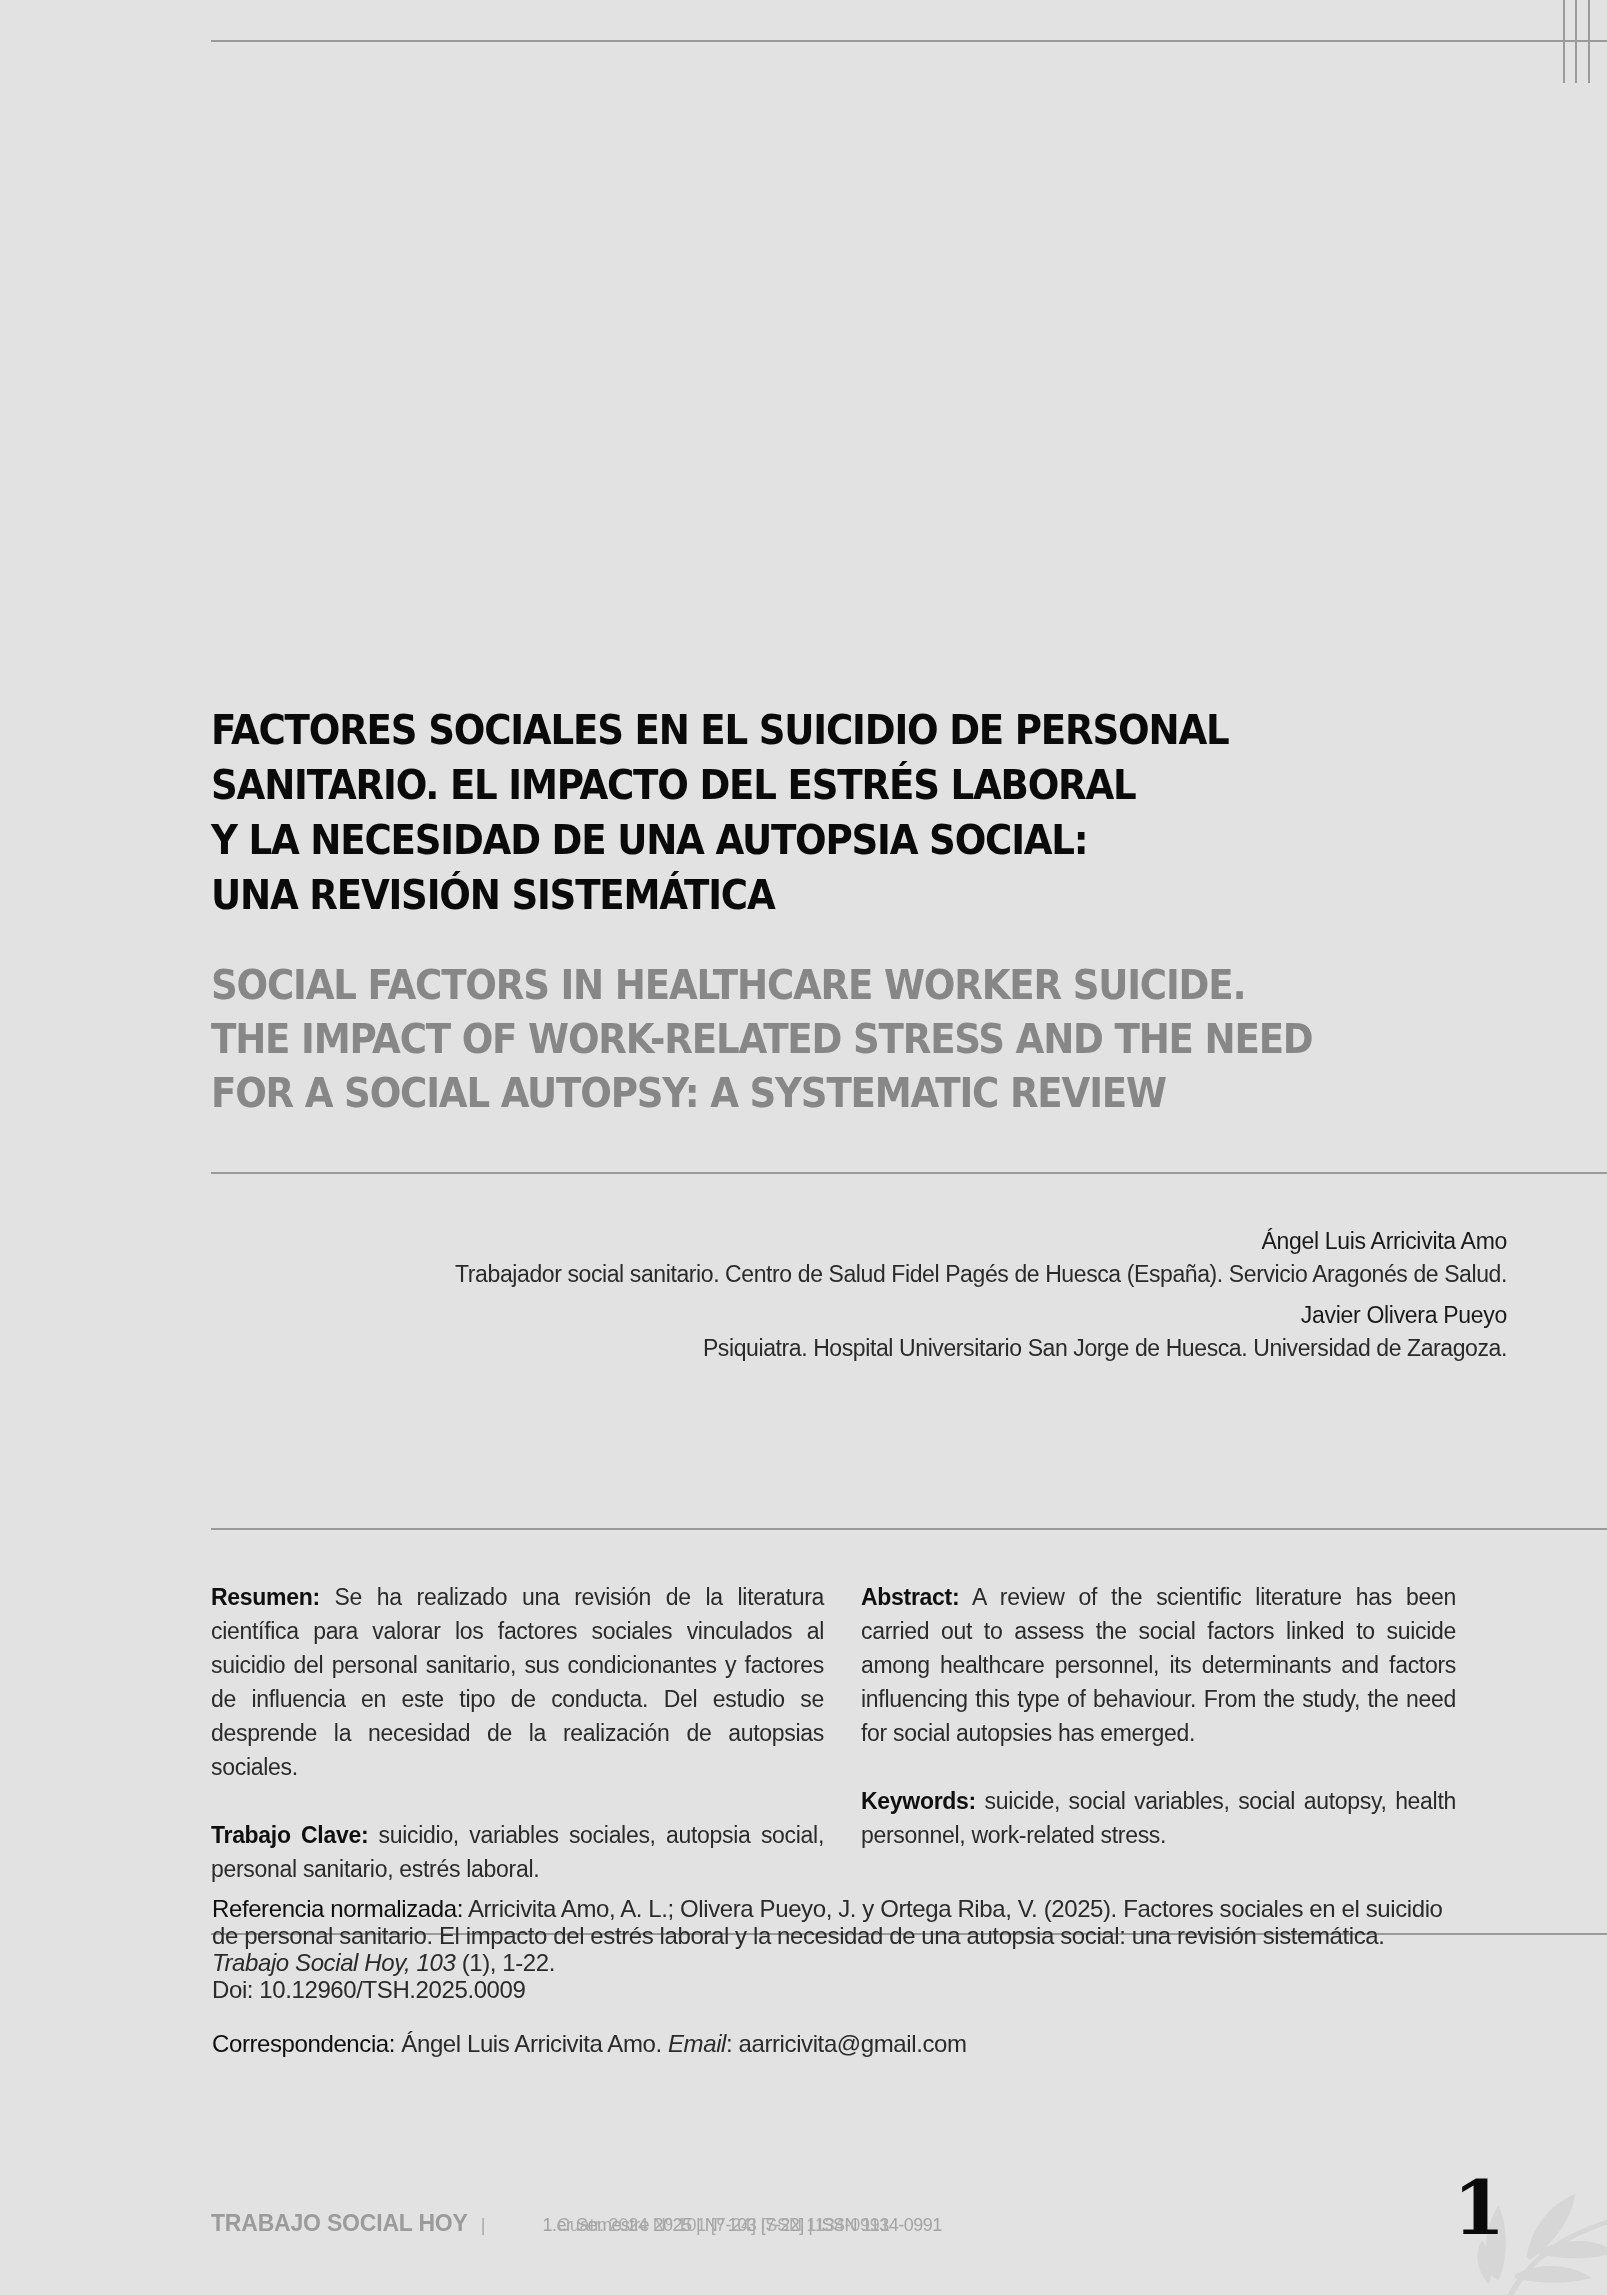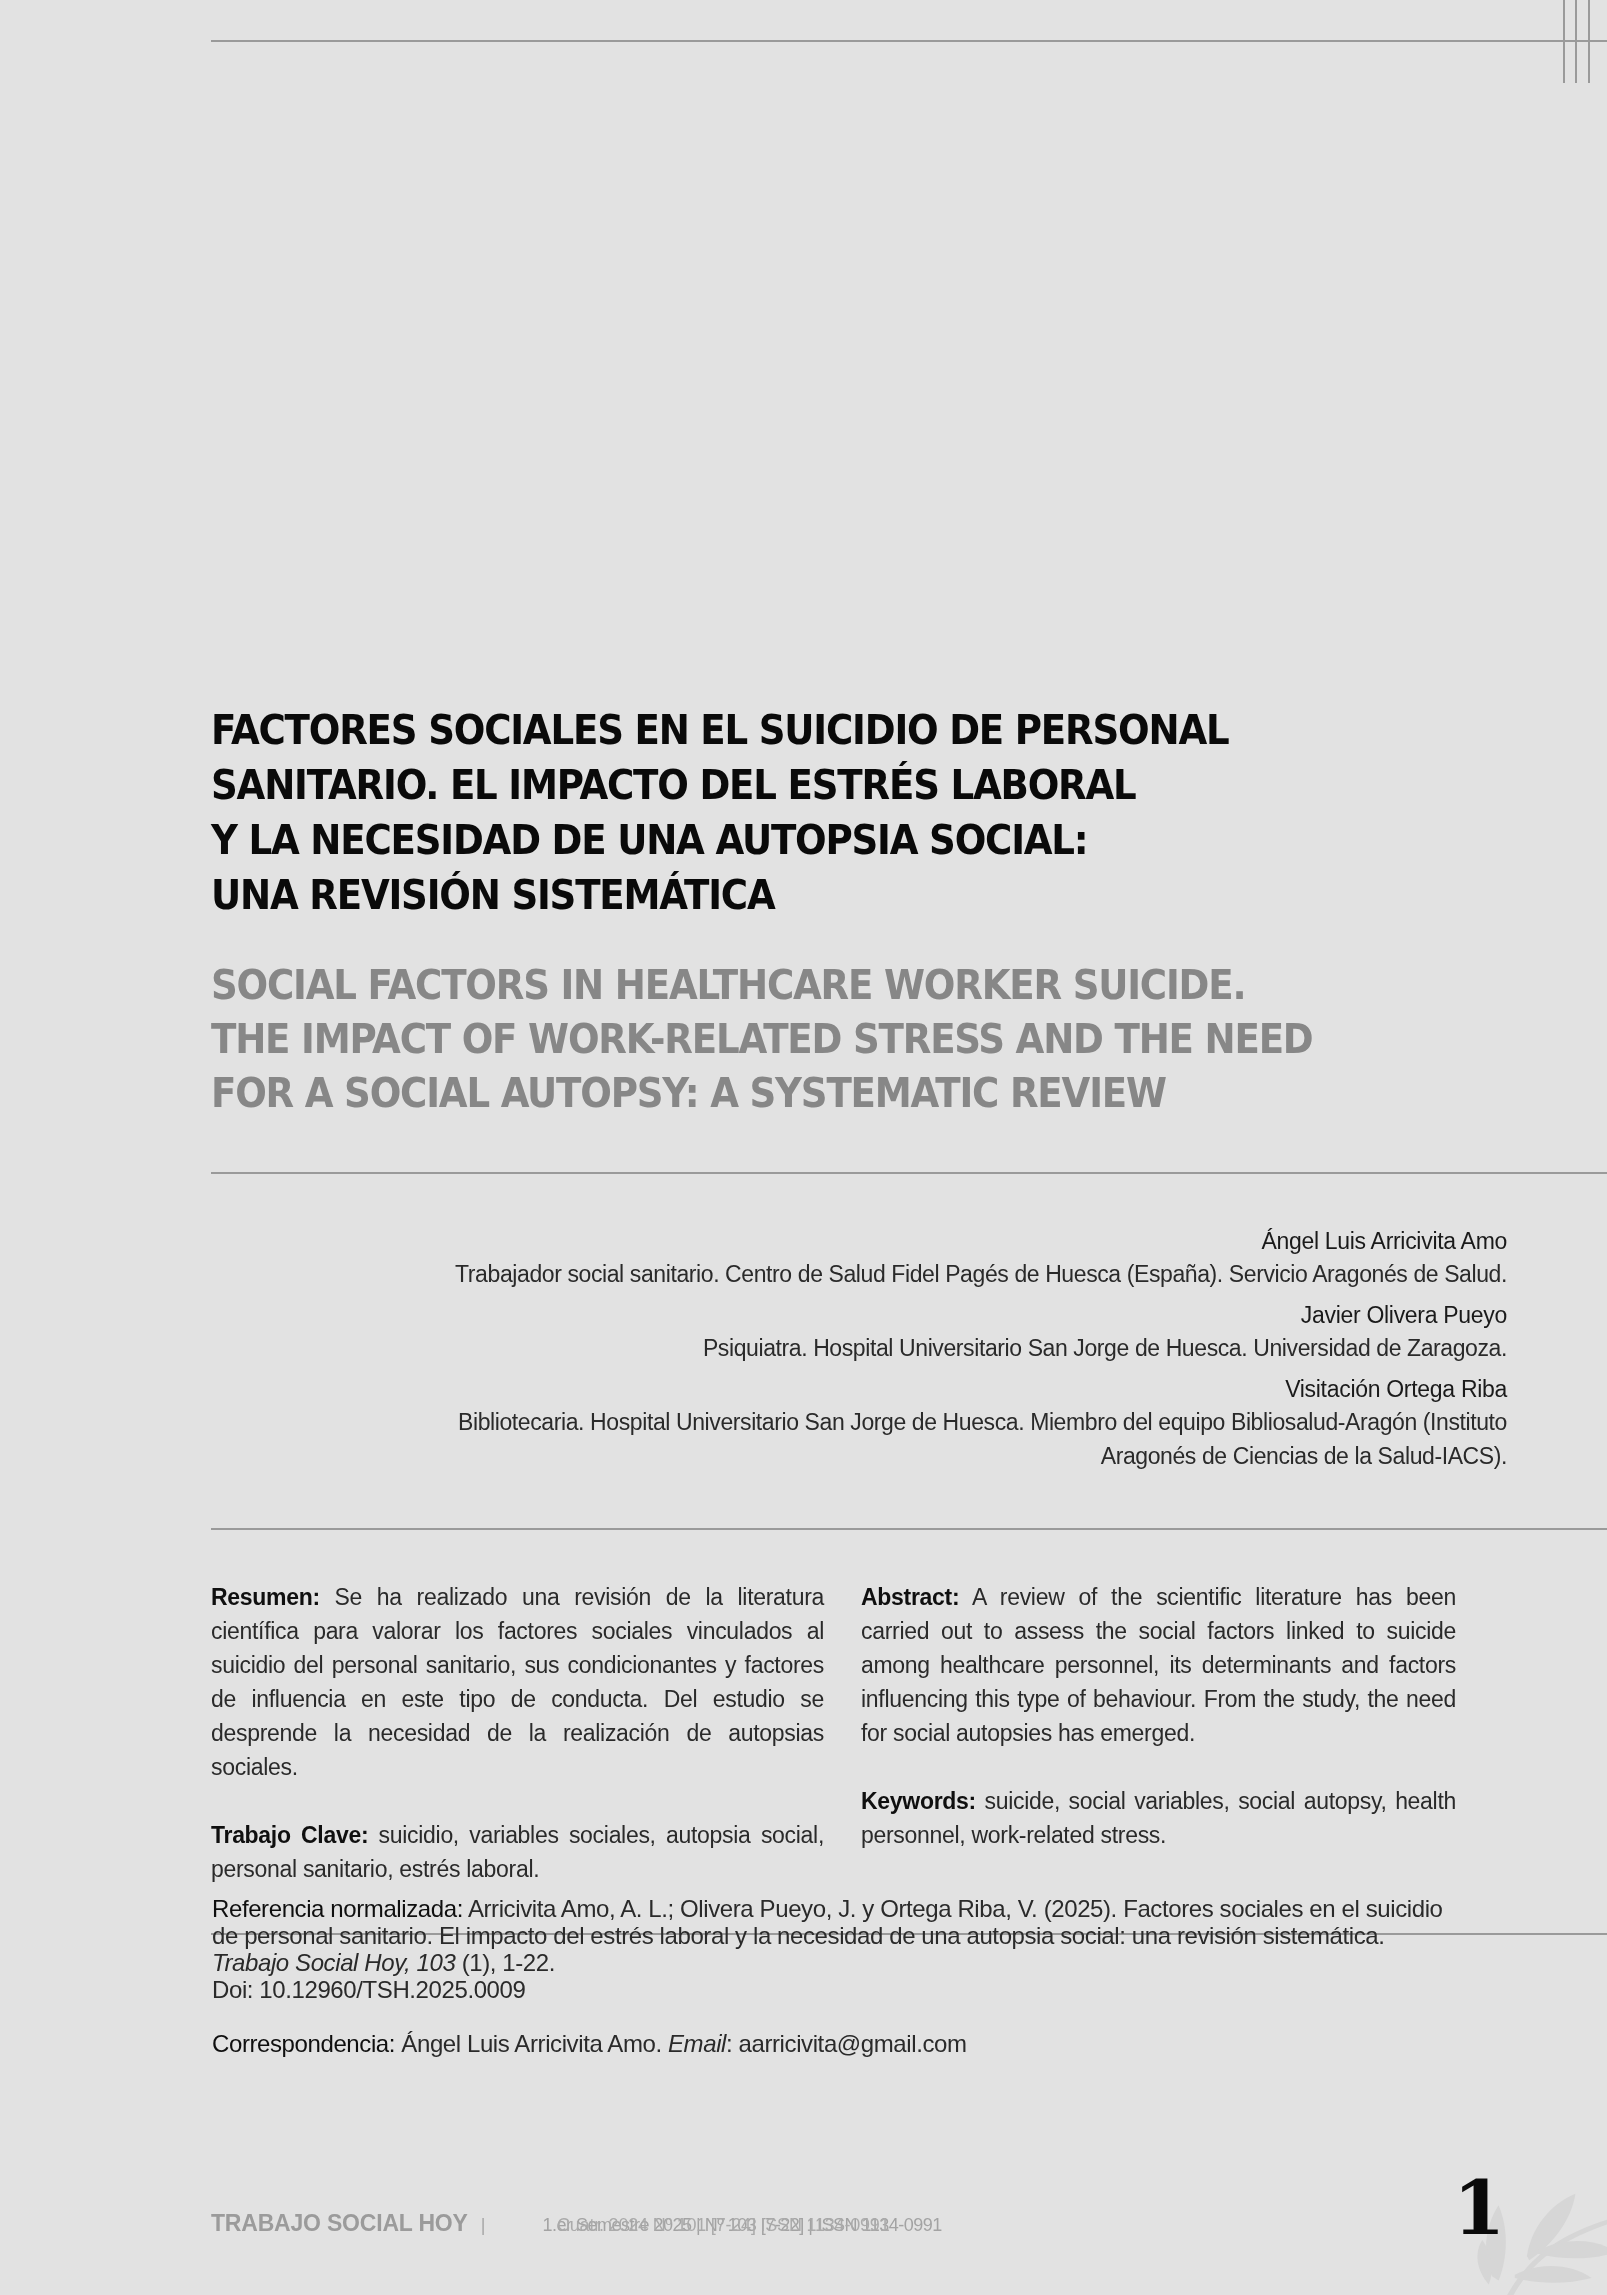--- a/index.html
+++ b/index.html
@@ -195,25 +195,20 @@
 
 <div class="authors">
   <div class="author">
     <span class="author-name">Ángel Luis Arricivita Amo</span>
     <span class="author-affil">Trabajador social sanitario. Centro de Salud Fidel Pagés de Huesca (España). Servicio Aragonés de Salud.</span>
   </div>
   <div class="author">
     <span class="author-name">Javier Olivera Pueyo</span>
     <span class="author-affil">Psiquiatra. Hospital Universitario San Jorge de Huesca. Universidad de Zaragoza.</span>
   </div>
-  <div class="author">
-    <span class="author-name">Visitación Ortega Riba</span>
-    <span class="author-affil">Bibliotecaria. Hospital Universitario San Jorge de Huesca. Miembro del equipo Bibliosalud-Aragón (Instituto
-Aragonés de Ciencias de la Salud-IACS).</span>
-  </div>
 </div>
 
 <div class="hline" style="left:211px; top:1528px;"></div>
 
 <div class="col col-left">
   <p>
     <span class="lbl">Resumen:</span>
     <span>Se ha realizado una revisión de la literatura científica para valorar los factores sociales vinculados al suicidio del personal sanitario, sus condicionantes y fac­tores de influencia en este tipo de conducta. Del estudio se desprende la necesidad de la realización de autopsias sociales.</span>
   </p>
   <p>

